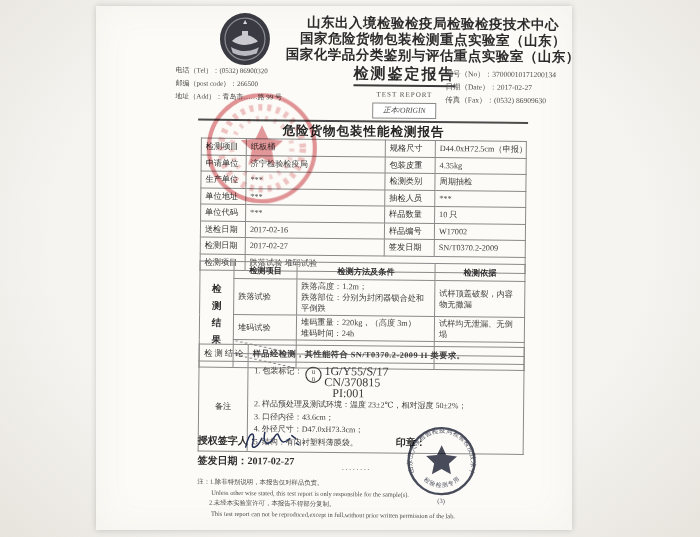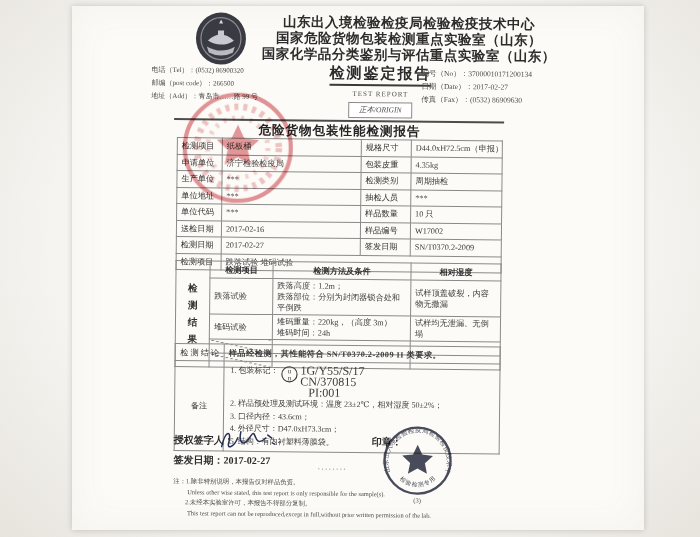--- a/index.html
+++ b/index.html
@@ -1,20 +1,20 @@
 <!DOCTYPE html>
 <html><head>
 <meta charset="utf-8">
 <style>
   html,body{margin:0;padding:0;}
   body{width:700px;height:537px;overflow:hidden;
        font-family:"Liberation Serif","DejaVu Serif",serif;
        background:radial-gradient(ellipse at 50% 45%, #f6f4f0 60%, #e7e4de 100%);}
   .stage{position:relative;width:700px;height:537px;}
-  .paper{position:absolute;left:72px;top:6px;width:572px;height:524px;
+  .paper{position:absolute;left:96px;top:6px;width:476px;height:524px;
          background:#fcfbf7;box-shadow:0 0 6px rgba(0,0,0,.18), inset 0 0 40px rgba(120,110,90,.06);}
   .doc{position:absolute;inset:0;transform:rotate(.6deg);transform-origin:50% 42%;color:#3b3b3b;}
   .abs{position:absolute;}
   
   .org{left:150px;top:9px;width:370px;text-align:center;font-weight:bold;color:#2c2c2c;}
   .org div{font-size:13.5px;line-height:16px;letter-spacing:.5px;}
   .contact{left:78px;top:60px;font-size:7px;line-height:13px;color:#4a4a4a;white-space:nowrap;}
   .mid{left:246px;top:58px;width:122px;text-align:center;}
   .mid .cn{font-size:15px;font-weight:bold;letter-spacing:2px;color:#2c2c2c;
            border-bottom:2px solid #3a3a3a;display:inline-block;padding-bottom:1px;}
@@ -170,21 +170,21 @@
         <tbody>
             <tr>
           <td rowspan="5" class="vstrip">
             <span>检</span>
             <span>测</span>
             <span>结</span>
             <span>果</span>
           </td>
           <td class="hdr" style="height:14px">检测项目</td>
           <td class="hdr">检测方法及条件</td>
-          <td class="hdr">相对湿度</td>
+          <td class="hdr">检测依据</td>
         </tr>
         <tr>
           <td style="height:25px">跌落试验</td>
           <td class="two">
             <div>跌落高度：1.2m；</div>
             <div>跌落部位：分别为封闭器锁合处和平倒跌</div>
           </td>
           <td class="two">试样顶盖破裂，内容物无撒漏</td>
         </tr>
         <tr>

